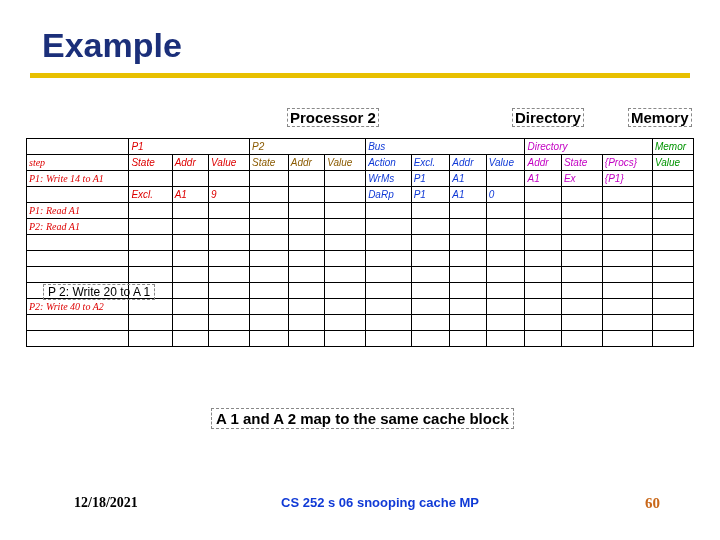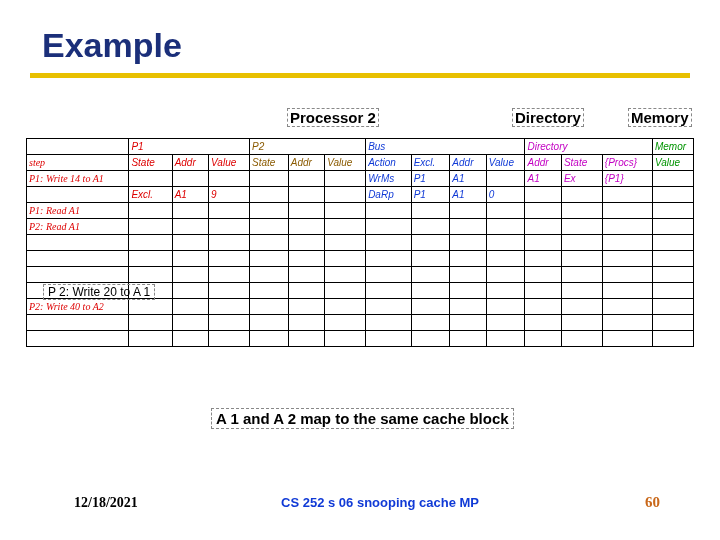--- a/index.html
+++ b/index.html
@@ -76,21 +76,21 @@
     top: 284px;
     border: 1px dashed #888;
     font-size: 12px;
     padding: 0 4px;
   }
   .footer {
     position: absolute;
     bottom: 30px;
     left: 0; right: 0;
     display: flex;
-    align-items: center;
+    align-items: flex-start;
     margin-top: 20px;
   }
   .footer-date {
     position: absolute;
     left: 74px;
     font-family: "Times New Roman", serif;
     font-weight: bold;
     font-size: 14px;
     color: #000;
   }

